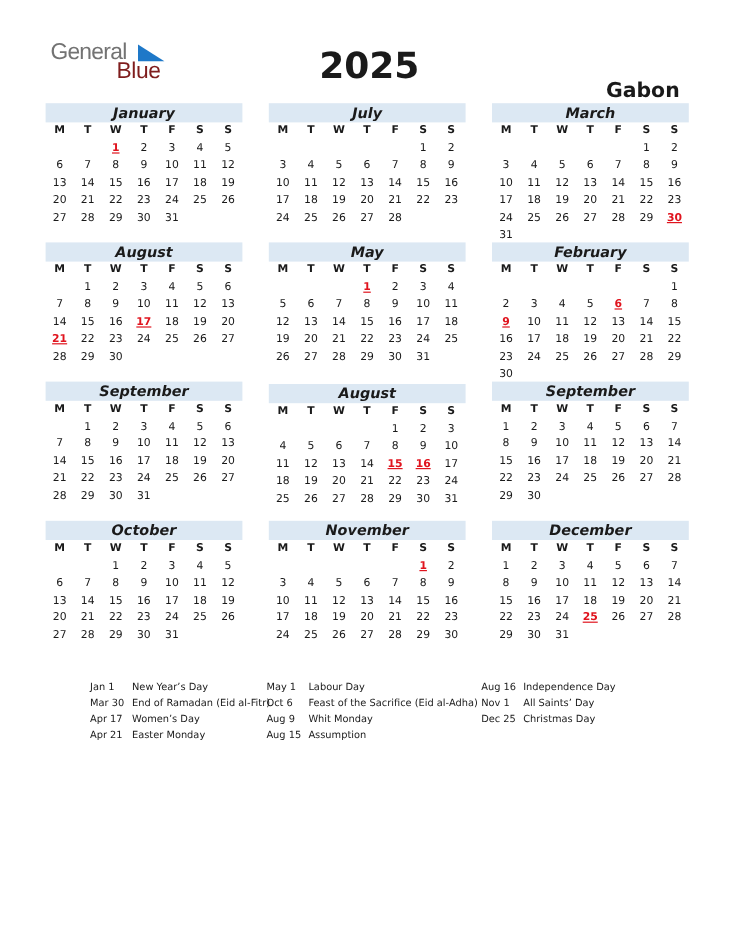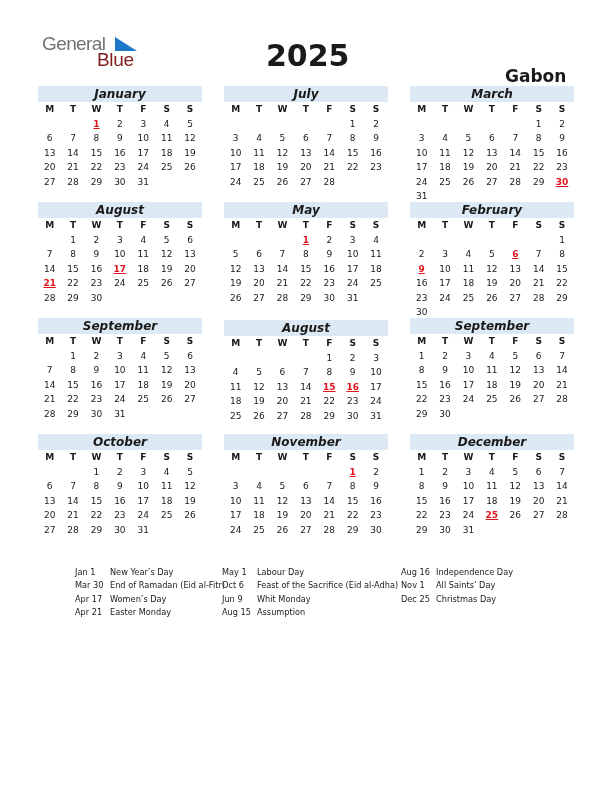--- a/index.html
+++ b/index.html
@@ -583,21 +583,21 @@
 <div id="holidays-area">
     <div class="holidays" style="left: 43px; margin-left: 32px;">
       <div class="row"><span class="d">Jan 1</span><span>New Year’s Day</span></div>
       <div class="row"><span class="d">Mar 30</span><span>End of Ramadan (Eid al-Fitr)</span></div>
       <div class="row"><span class="d">Apr 17</span><span>Women’s Day</span></div>
       <div class="row"><span class="d">Apr 21</span><span>Easter Monday</span></div>
     </div>
     <div class="holidays" style="left: 222px;">
       <div class="row"><span class="d">May 1</span><span>Labour Day</span></div>
       <div class="row"><span class="d">Oct 6</span><span>Feast of the Sacrifice (Eid al-Adha)</span></div>
-      <div class="row"><span class="d">Jun 9</span><span>Whit Monday</span></div>
+      <div class="row"><span class="d">Aug 9</span><span>Whit Monday</span></div>
       <div class="row"><span class="d">Aug 15</span><span>Assumption</span></div>
     </div>
     <div class="holidays" style="left: 401px;">
       <div class="row"><span class="d">Aug 16</span><span>Independence Day</span></div>
       <div class="row"><span class="d">Nov 1</span><span>All Saints’ Day</span></div>
       <div class="row"><span class="d">Dec 25</span><span>Christmas Day</span></div>
     </div>
   </div>
 
 </body></html>

